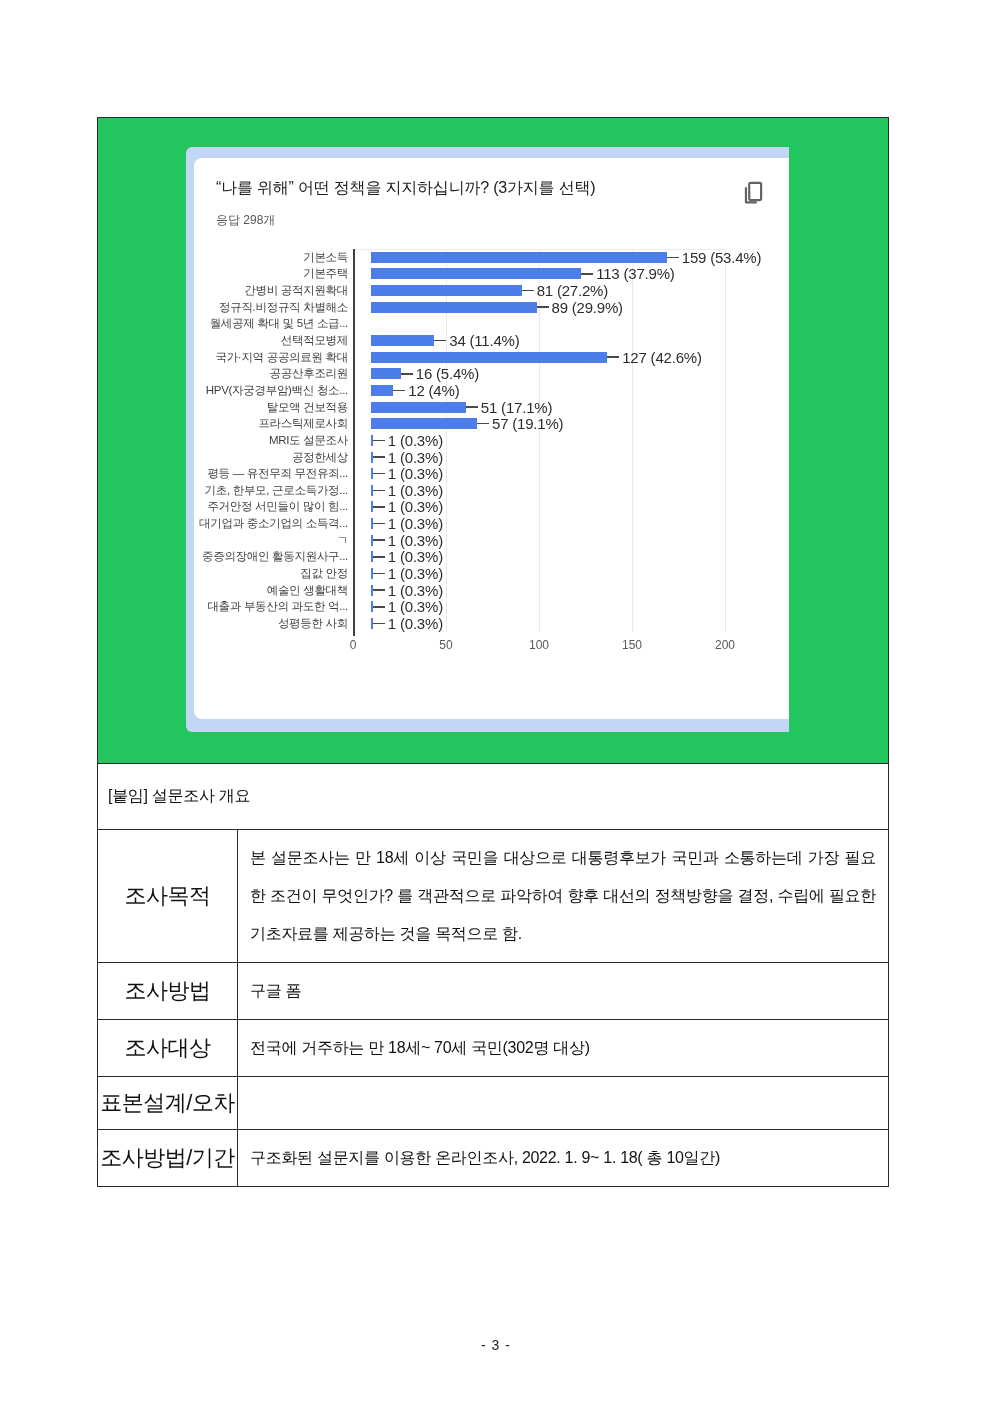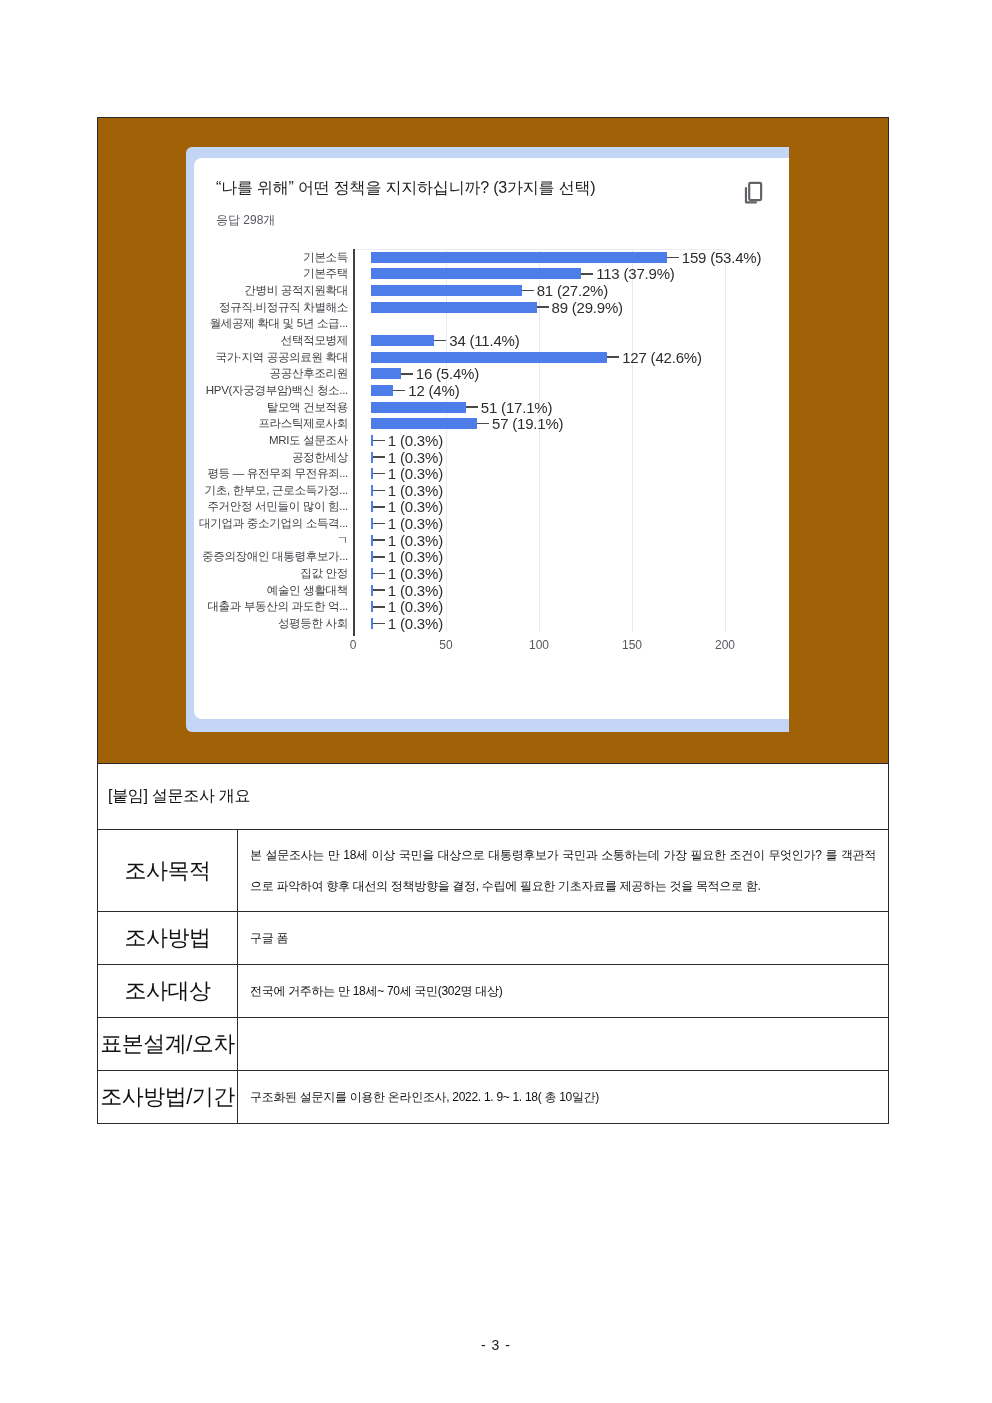--- a/index.html
+++ b/index.html
@@ -14,21 +14,21 @@
     font-family:"Liberation Sans","DejaVu Sans",sans-serif;
     color:#111;overflow:hidden;
   }
   .page{position:absolute;inset:0;}
 
   
   .doc-table{
     position:absolute;left:97px;top:117px;width:792px;
     border:1.5px solid var(--border-dark);
   }
-  .chart-cell{position:relative;height:645px;background:#a16207;text-decoration:underline;}
+  .chart-cell{position:relative;height:645px;background:#22c55e;text-decoration:underline;}
 
   
   .form-panel{
     position:absolute;left:88px;top:29px;width:603px;height:585px;
     background:var(--panel-blue);border-radius:6px 0 0 6px;
   }
   .form-card{
     position:absolute;left:8px;top:11px;right:0;bottom:13px;
     background:#fff;border-radius:8px 0 0 8px;
   }
@@ -85,21 +85,21 @@
     min-height:46px;display:flex;align-items:center;padding:22px 10px;
     font-size:16px;letter-spacing:-0.3px;
   }
   .tlabel{
     width:140px;flex:none;border-right:1.5px solid var(--border-dark);
     display:flex;align-items:center;justify-content:center;text-align:center;
     font-size:22px;letter-spacing:-0.5px;padding:4px 2px;
   }
   .tvalue{
     flex:1;display:flex;flex-direction:column;justify-content:center;
-    padding:9px 12px;font-size:12px;letter-spacing:-0.3px;line-height:31px;
+    padding:9px 12px;font-size:16px;letter-spacing:-0.3px;line-height:38px;
   }
   .row-purpose{min-height:82px;}
   .row-std{min-height:53px;}
   .row-purpose .tvalue{text-align:justify;text-justify:inter-word;}
 
   
   .page-number{
     position:absolute;left:0;right:0;top:1337px;text-align:center;
     font-size:14px;color:#222;letter-spacing:1px;
   }
@@ -276,21 +276,21 @@
                 </div>
                 <div class="crow">
                   <div class="clabel">ㄱ</div>
                   <div class="cbar-area">
                     <div class="cbar" style="width: 1.86px;"></div>
                     <div class="cwhisk"></div>
                     <div class="cval">1 (0.3%)</div>
                   </div>
                 </div>
                 <div class="crow">
-                  <div class="clabel">중증의장애인 대통령후보가...</div>
+                  <div class="clabel">중증의장애인 활동지원사구...</div>
                   <div class="cbar-area">
                     <div class="cbar" style="width: 1.86px;"></div>
                     <div class="cwhisk"></div>
                     <div class="cval">1 (0.3%)</div>
                   </div>
                 </div>
                 <div class="crow">
                   <div class="clabel">집값 안정</div>
                   <div class="cbar-area">
                     <div class="cbar" style="width: 1.86px;"></div>

